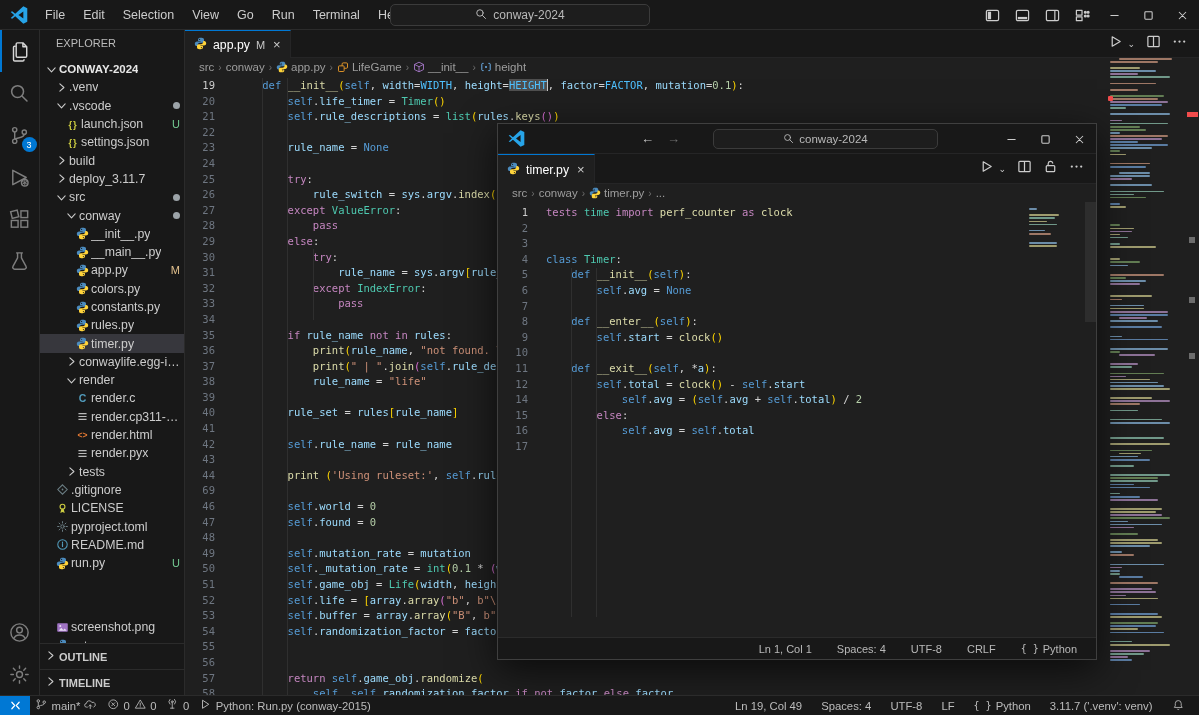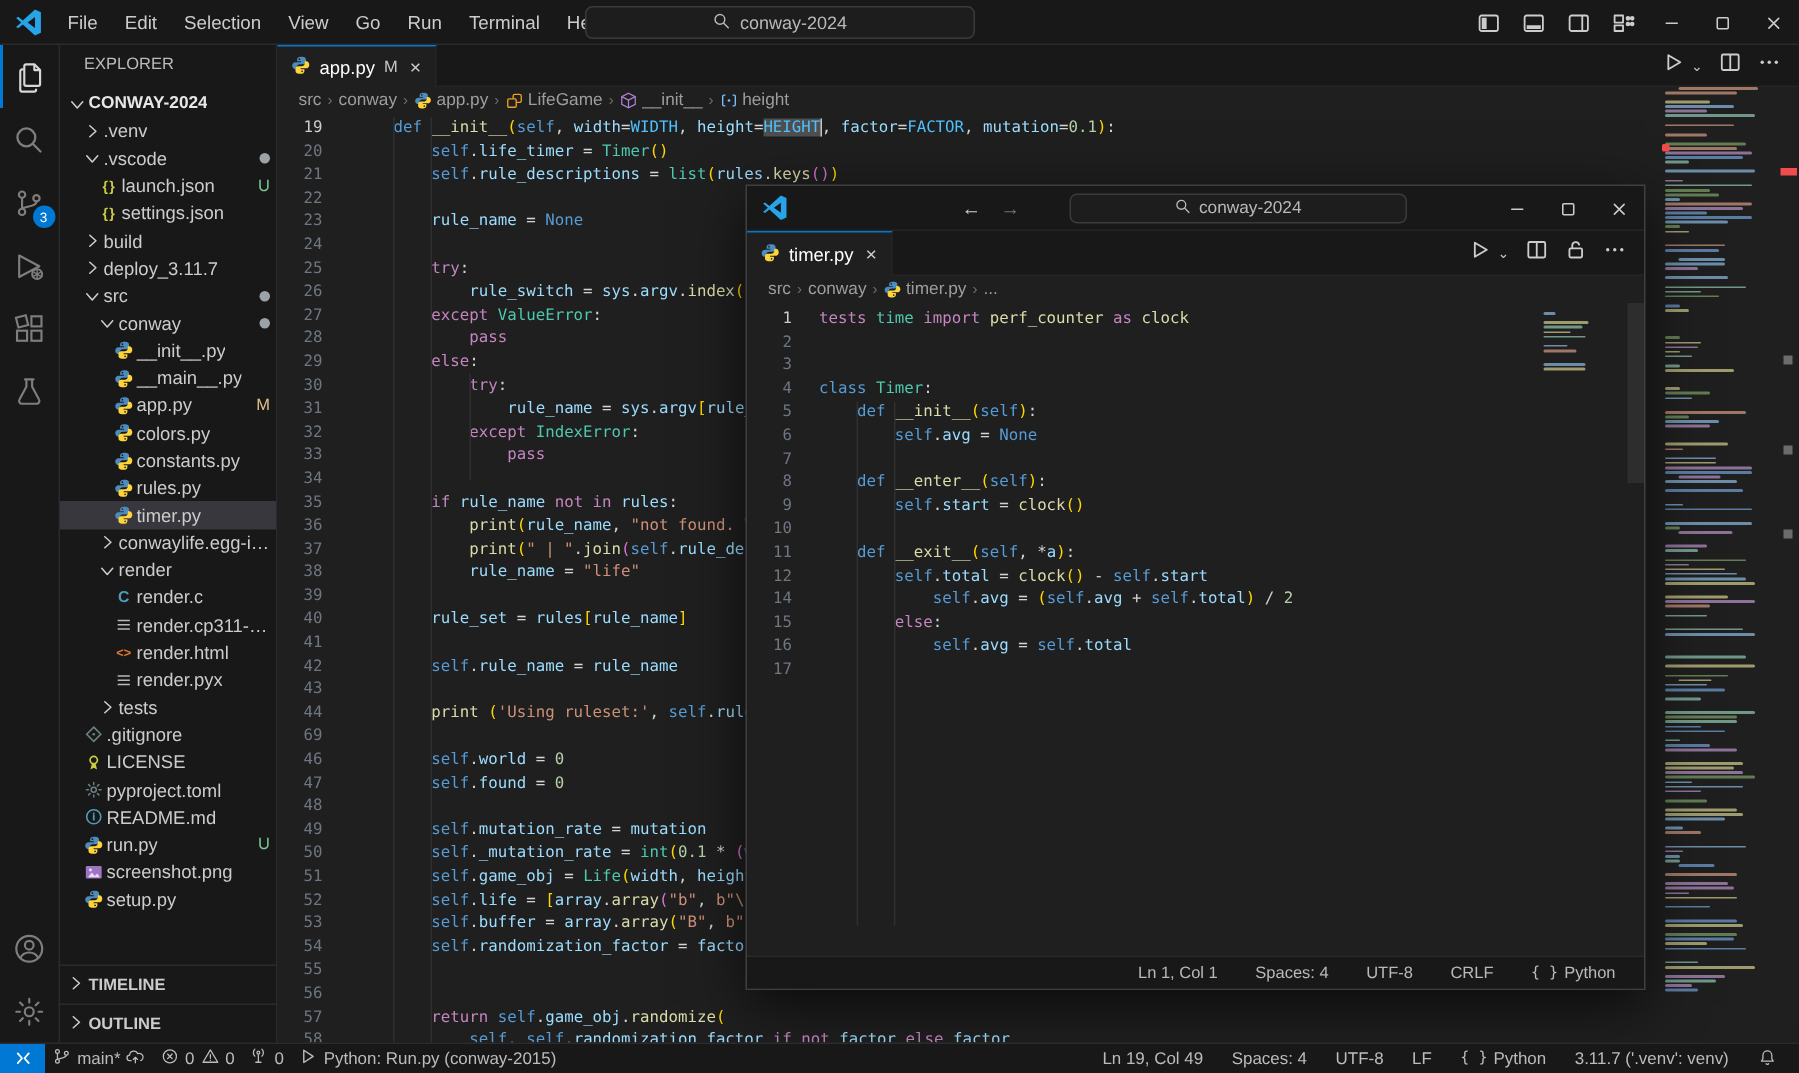--- a/index.html
+++ b/index.html
@@ -482,21 +482,21 @@
       <div class="trow" style="padding-left: 14px;">
         <span class="ficon">
           <svg viewBox="0 0 16 16">
             <path fill="#4B8BBE" d="M7.9 1C6.3 1 5 1.8 5 3.1v1.7h3.1v.7H3.7C2.2 5.5 1 6.7 1 8.3s1 2.9 2.4 2.9h1.3V9.4c0-1.3 1.2-2.3 2.6-2.3h3c1.1 0 2-.9 2-2V3.1C12.3 1.9 11 1 9.5 1Zm-1 1.3a.7.7 0 1 1 0 1.4.7.7 0 0 1 0-1.4Z"></path>
             <path fill="#FFD43B" d="M8.1 15c1.6 0 2.9-.8 2.9-2.1v-1.7H7.9v-.7h4.4c1.5 0 2.7-1.2 2.7-2.8s-1-2.9-2.4-2.9h-1.3v1.8c0 1.3-1.2 2.3-2.6 2.3h-3c-1.1 0-2 .9-2 2v2C3.7 14.1 5 15 6.5 15Zm1-1.3a.7.7 0 1 1 0-1.4.7.7 0 0 1 0 1.4Z"></path>
           </svg>
         </span>
         <span class="lbl">run.py</span>
         <span class="badge b-U">U</span>
       </div>
-      <div class="trow" style="padding-left: 14px;">
+      <div class="trow" style="padding-left: 14px; margin-top: 46px;">
         <span class="ficon">
           <svg viewBox="0 0 16 16">
             <rect x="1.5" y="2.8" width="13" height="10.4" rx="1" fill="#a074c4"></rect>
             <circle cx="5.3" cy="6.2" r="1.2" fill="#e8ddf3"></circle>
             <path d="m3.2 12 3.3-3.8 2.4 2.8 1.9-1.9 2.3 2.9Z" fill="#e8ddf3"></path>
           </svg>
         </span>
         <span class="lbl">screenshot.png</span>
       </div>
       <div class="trow" style="padding-left: 14px;">
@@ -507,27 +507,27 @@
           </svg>
         </span>
         <span class="lbl">setup.py</span>
       </div>
     </div>
   <div id="sb-bottom">
     <div class="sb-sec">
       <span class="chv" style="color: rgb(204, 204, 204);"><svg viewBox="0 0 16 16" fill="none" stroke="currentColor" stroke-width="1.3" stroke-linecap="round" stroke-linejoin="round">
             <path d="m6 3.5 5 4.5-5 4.5"></path>
           </svg></span>
-        <span>TIMELINE</span>
+        <span>OUTLINE</span>
     </div>
     <div class="sb-sec">
       <span class="chv" style="color: rgb(204, 204, 204);"><svg viewBox="0 0 16 16" fill="none" stroke="currentColor" stroke-width="1.3" stroke-linecap="round" stroke-linejoin="round">
             <path d="m6 3.5 5 4.5-5 4.5"></path>
           </svg></span>
-        <span>OUTLINE</span>
+        <span>TIMELINE</span>
     </div>
   </div>
 </div>
 
 <div id="editor">
   <div class="tabbar">
     <div class="tab">
       <span class="ficon"><svg viewBox="0 0 16 16">
             <path fill="#4B8BBE" d="M7.9 1C6.3 1 5 1.8 5 3.1v1.7h3.1v.7H3.7C2.2 5.5 1 6.7 1 8.3s1 2.9 2.4 2.9h1.3V9.4c0-1.3 1.2-2.3 2.6-2.3h3c1.1 0 2-.9 2-2V3.1C12.3 1.9 11 1 9.5 1Zm-1 1.3a.7.7 0 1 1 0 1.4.7.7 0 0 1 0-1.4Z"></path>
             <path fill="#FFD43B" d="M8.1 15c1.6 0 2.9-.8 2.9-2.1v-1.7H7.9v-.7h4.4c1.5 0 2.7-1.2 2.7-2.8s-1-2.9-2.4-2.9h-1.3v1.8c0 1.3-1.2 2.3-2.6 2.3h-3c-1.1 0-2 .9-2 2v2C3.7 14.1 5 15 6.5 15Zm1-1.3a.7.7 0 1 1 0-1.4.7.7 0 0 1 0 1.4Z"></path>

